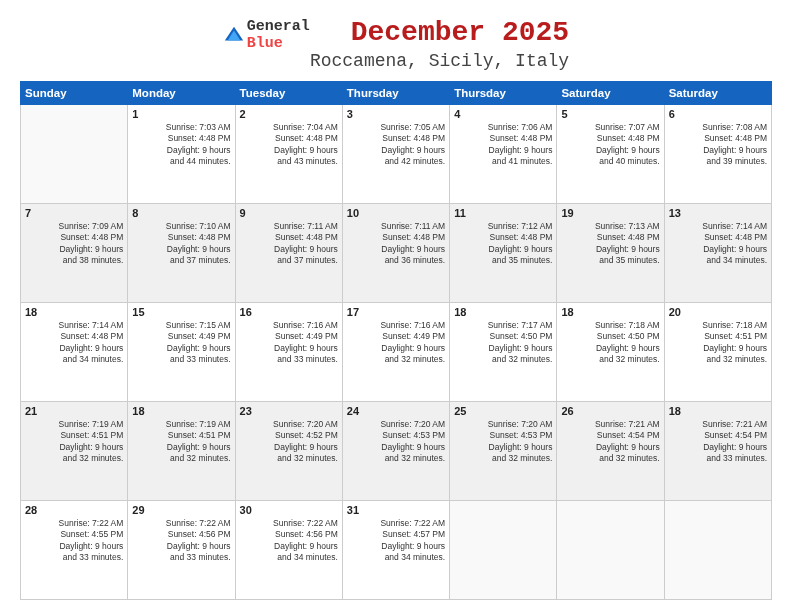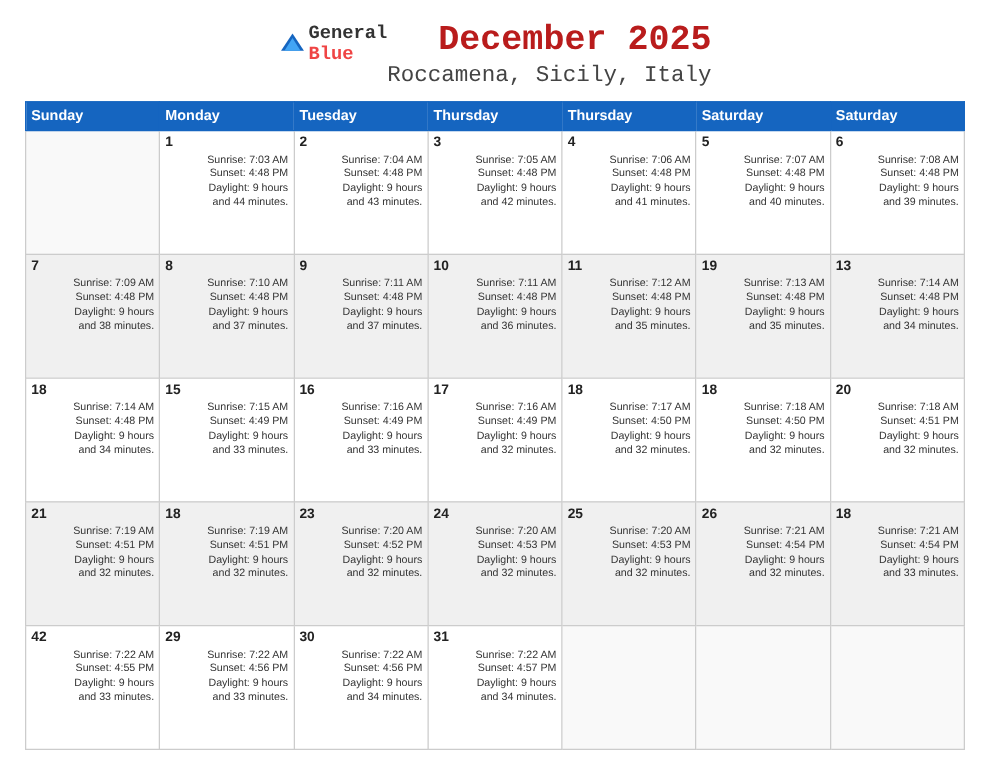--- a/index.html
+++ b/index.html
@@ -241,21 +241,21 @@
             <span class="day-num">26</span>
             <div class="day-info">Sunrise: 7:21 AM<br>Sunset: 4:54 PM<br>Daylight: 9 hours<br>and 32 minutes.</div>
           </td>
           <td>
             <span class="day-num">18</span>
             <div class="day-info">Sunrise: 7:21 AM<br>Sunset: 4:54 PM<br>Daylight: 9 hours<br>and 33 minutes.</div>
           </td>
         </tr>
         <tr>
           <td>
-            <span class="day-num">42</span>
+            <span class="day-num">28</span>
             <div class="day-info">Sunrise: 7:22 AM<br>Sunset: 4:55 PM<br>Daylight: 9 hours<br>and 33 minutes.</div>
           </td>
           <td>
             <span class="day-num">29</span>
             <div class="day-info">Sunrise: 7:22 AM<br>Sunset: 4:56 PM<br>Daylight: 9 hours<br>and 33 minutes.</div>
           </td>
           <td>
             <span class="day-num">30</span>
             <div class="day-info">Sunrise: 7:22 AM<br>Sunset: 4:56 PM<br>Daylight: 9 hours<br>and 34 minutes.</div>
           </td>

